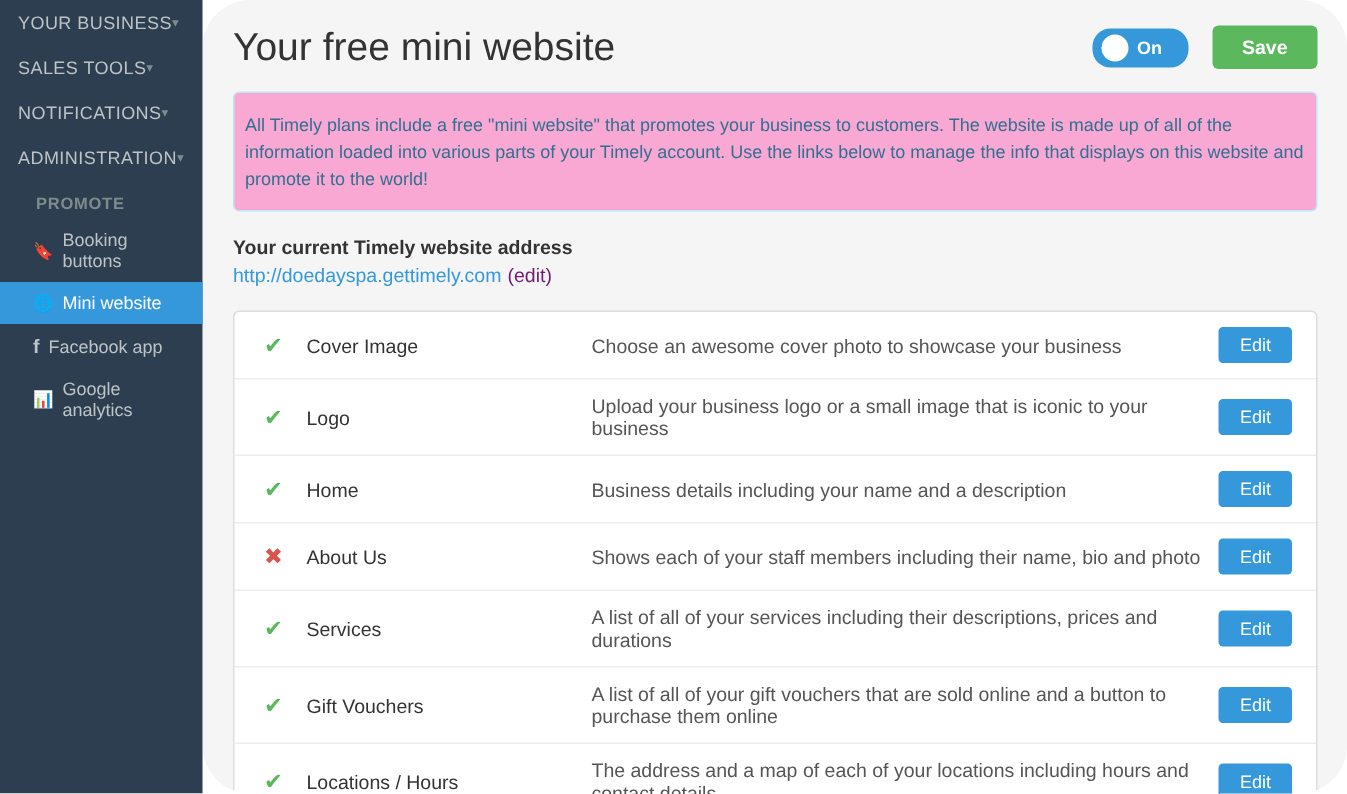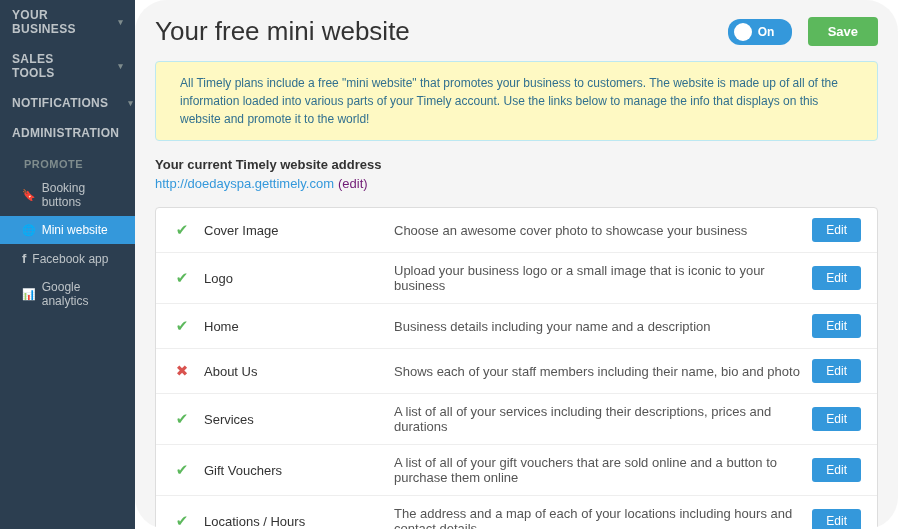--- a/index.html
+++ b/index.html
@@ -11,26 +11,26 @@
       background: #2c3e50;
       color: #ccc;
       flex-shrink: 0;
       display: flex;
       flex-direction: column;
       height: 100%;
     }
     .sidebar-nav-item {
       padding: 8px 12px;
       font-size: 12px;
-      font-weight: bold;
+      font-weight: normal;
       color: #bdc3c7;
       cursor: pointer;
       display: flex;
       align-items: center;
-      gap: 20px;
+      gap: 0;
       text-transform: uppercase;
       letter-spacing: 0.3px;
     }
     .sidebar-nav-item .chevron { font-size: 9px; color: #7f8c8d; }
     .sidebar-section-label {
       padding: 10px 12px 4px 24px;
       font-size: 11px;
       font-weight: bold;
       color: #7f8c8d;
       text-transform: uppercase;
@@ -106,24 +106,24 @@
       border: none;
       padding: 7px 20px;
       border-radius: 4px;
       font-size: 13px;
       cursor: pointer;
       font-weight: bold;
     }
 
     
     .info-banner {
-      background: #fef9c3;
+      background: #f9a8d4;
       border: 1px solid #bce8f1;
       border-radius: 4px;
-      padding: 12px 24px;
+      padding: 12px 7px;
       color: #31708f;
       font-size: 12px;
       line-height: 1.5;
       margin-bottom: 16px;
     }
 
     
     .address-section {
       margin-bottom: 16px;
     }

